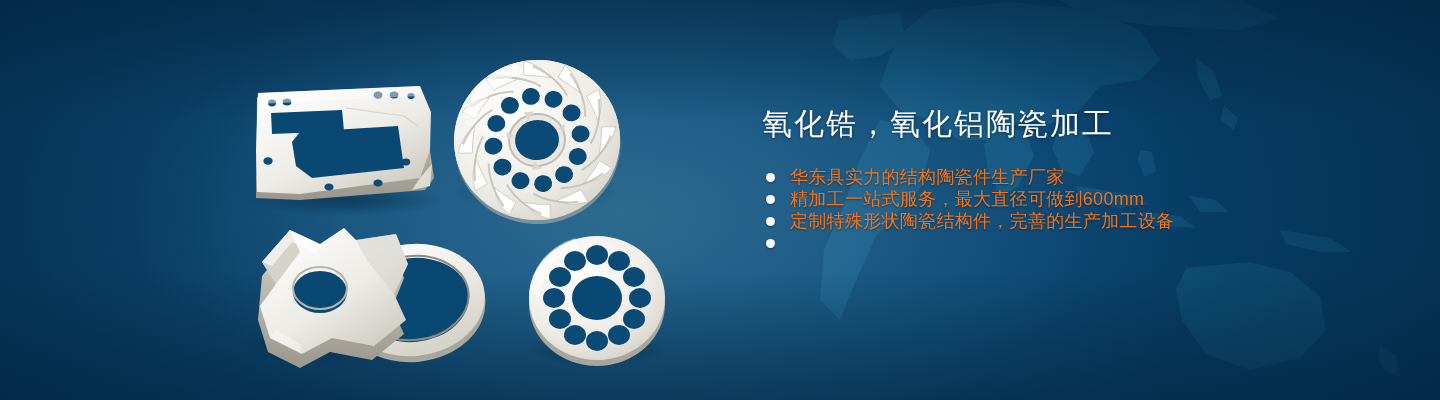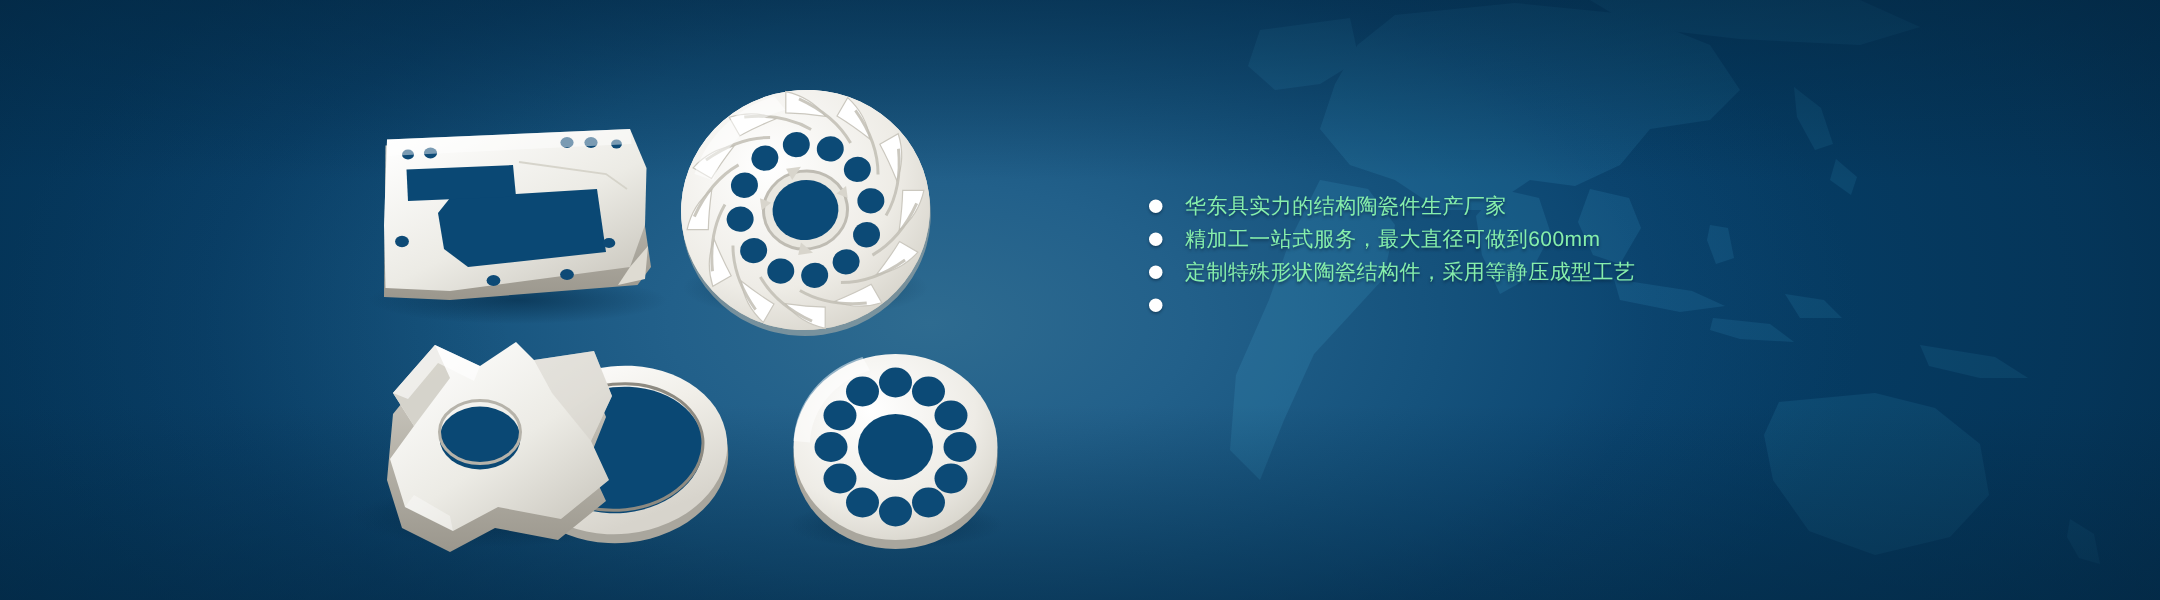--- a/index.html
+++ b/index.html
@@ -58,23 +58,23 @@
     text-shadow:0 1px 3px rgba(0,20,40,.55);
   }
   .bullets{
     list-style:none;
     margin:26px 0 0 4px;padding:0;
   }
   .bullets li{
     position:relative;
     padding-left:24px;
     margin-bottom:7px;
-    font-size:14px;
+    font-size:18px;
     line-height:15px;
-    color:#86efac;
+    color:#f97316;
     letter-spacing:.3px;
     text-shadow:0 1px 2px rgba(0,18,36,.5);
   }
   .dot{
     position:absolute;left:0;top:3px;
     width:9px;height:9px;border-radius:50%;
     background:#ffffff;
     box-shadow:0 1px 2px rgba(0,20,40,.45);
   }
 </style>
@@ -298,32 +298,33 @@
           <ellipse cx="-37" cy="-21" rx="11" ry="10"></ellipse>
           <ellipse cx="-22" cy="-37" rx="11" ry="10"></ellipse>
         </g>
 
         <path d="M-68,-4 a68,62 0 0 1 46,-56 l5,9 a58,52 0 0 0 -40,48 Z" fill="#ffffff" opacity=".5"></path>
       </g>
     </svg>
   </div>
 
   <div class="copy">
+    <h1 class="headline">氧化锆，氧化铝陶瓷加工</h1>
     <ul class="bullets">
       <li>
         <span class="dot"></span>
         <span>华东具实力的结构陶瓷件生产厂家</span>
       </li>
       <li>
         <span class="dot"></span>
         <span>精加工一站式服务，最大直径可做到600mm</span>
       </li>
       <li>
         <span class="dot"></span>
-        <span>定制特殊形状陶瓷结构件，采用等静压成型工艺</span>
+        <span>定制特殊形状陶瓷结构件，完善的生产加工设备</span>
       </li>
       <li>
         <span class="dot"></span>
       </li>
     </ul>
   </div>
 
 </div>
 
 </body></html>

